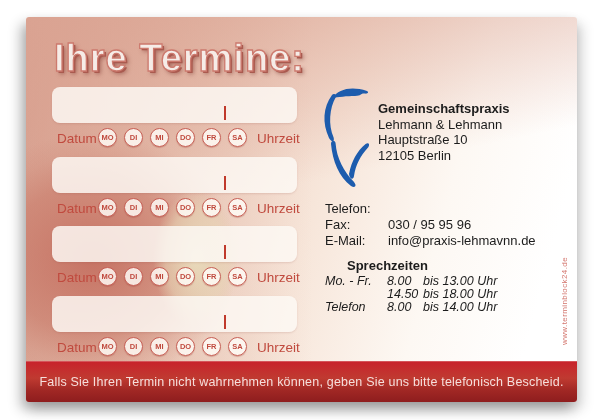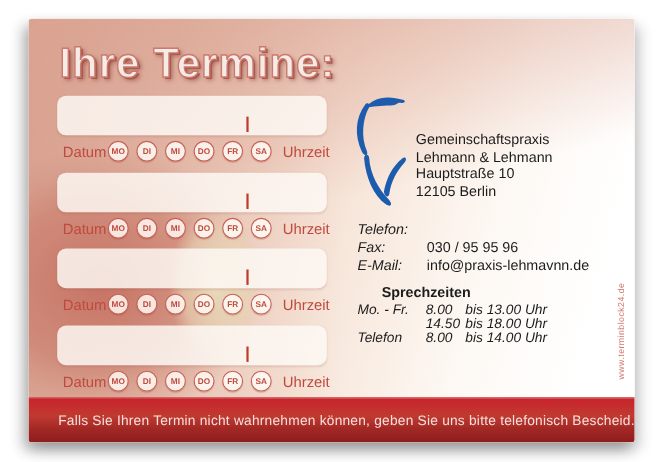--- a/index.html
+++ b/index.html
@@ -33,42 +33,42 @@
   .datum{position:absolute;left:31px;top:3px;font-size:13.5px;color:#c04a3e;}
   .uhrzeit{position:absolute;left:231px;top:3px;font-size:13.5px;color:#c04a3e;}
   .days{position:absolute;left:72px;top:0;display:flex;gap:7px;}
   .day-circle{width:19px;height:19px;border-radius:50%;border:1.5px solid #c75f55;
     box-sizing:border-box;background:rgba(255,252,248,.82);color:#c04a3e;
     font-size:7.5px;font-weight:bold;display:flex;align-items:center;justify-content:center;
     box-shadow:0 1px 1px rgba(160,70,60,.35);text-align:right;}
 
   
   .practice{position:absolute;left:352px;top:84px;font-size:13px;line-height:15.5px;color:#1c1c1c;}
-  .practice .name{font-weight:normal;margin-top:18px;}
+  .practice .name{font-weight:bold;}
   .tooth{position:absolute;left:296px;top:68px;width:50px;height:110px;}
 
   .contact{position:absolute;left:299px;top:184px;font-size:13px;line-height:16px;color:#1c1c1c;}
   .contact .crow{display:flex;}
-  .contact .clabel{width:63px;font-style:italic;}
+  .contact .clabel{width:63px;}
 
   .hours{position:absolute;left:299px;top:241px;font-size:12.5px;color:#1c1c1c;}
   .hours .htitle{font-weight:bold;font-size:13px;margin-bottom:2px;margin-left:22px;}
   .hours .hrow{display:flex;line-height:12.8px;font-style:italic;}
   .hours .hday{width:62px;}
   .hours .hfrom{width:36px;}
 
   
   .watermark{position:absolute;right:8px;top:233px;height:95px;font-size:8px;letter-spacing:.4px;
     color:#d4766e;writing-mode:vertical-rl;transform:rotate(180deg);}
 
   
   .footer{position:absolute;left:0;bottom:0;width:100%;height:41px;
     background:linear-gradient(to bottom,#c8232b 0%,#c03a31 40%,#a02724 72%,#8e1d1e 100%);
     border-top:1px solid #d4555a;box-sizing:border-box;
-    display:flex;align-items:center;justify-content:flex-end;}
+    display:flex;align-items:center;justify-content:center;}
   .footer span{color:#f6dfdc;font-size:12.5px;letter-spacing:.2px;}
 </style>
 </head>
 <body>
 
 <div class="stage">
   <div class="card">
 
     <div class="title">Ihre Termine:</div>
 

